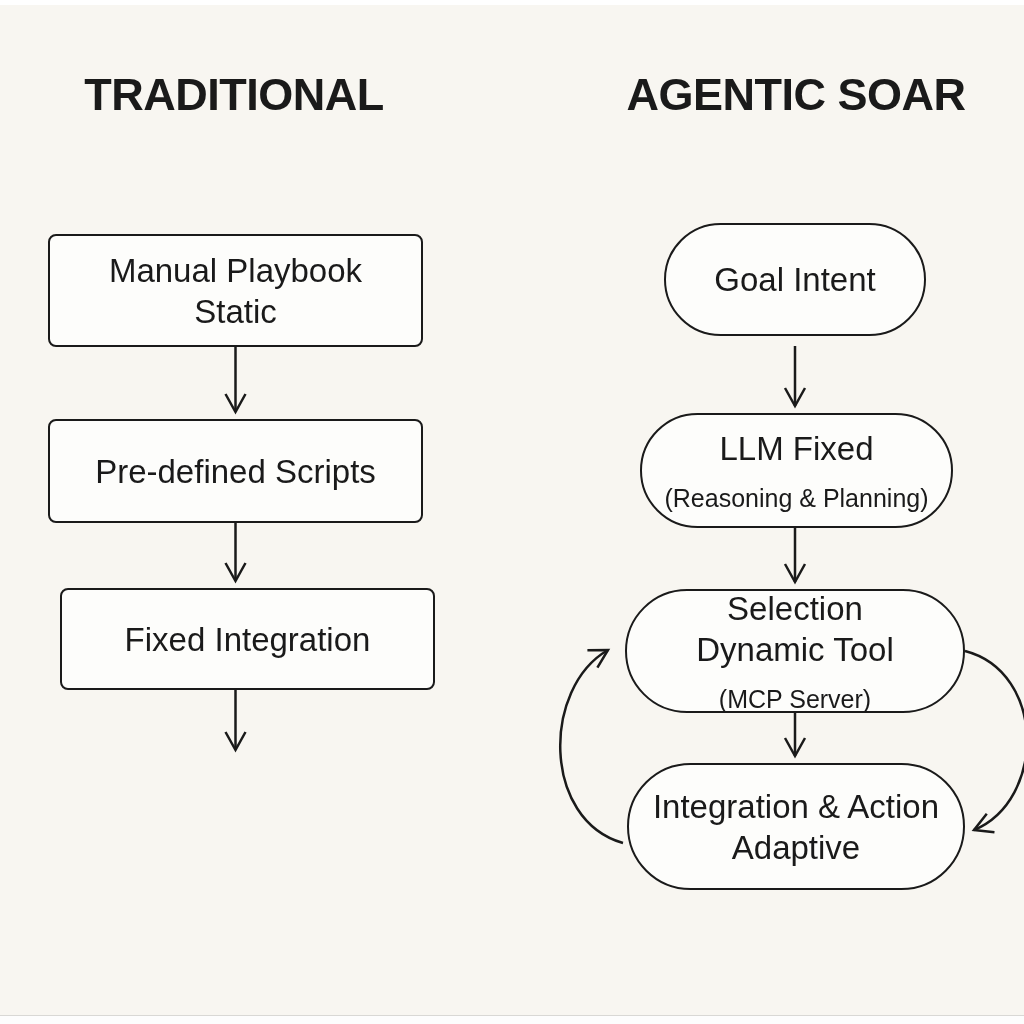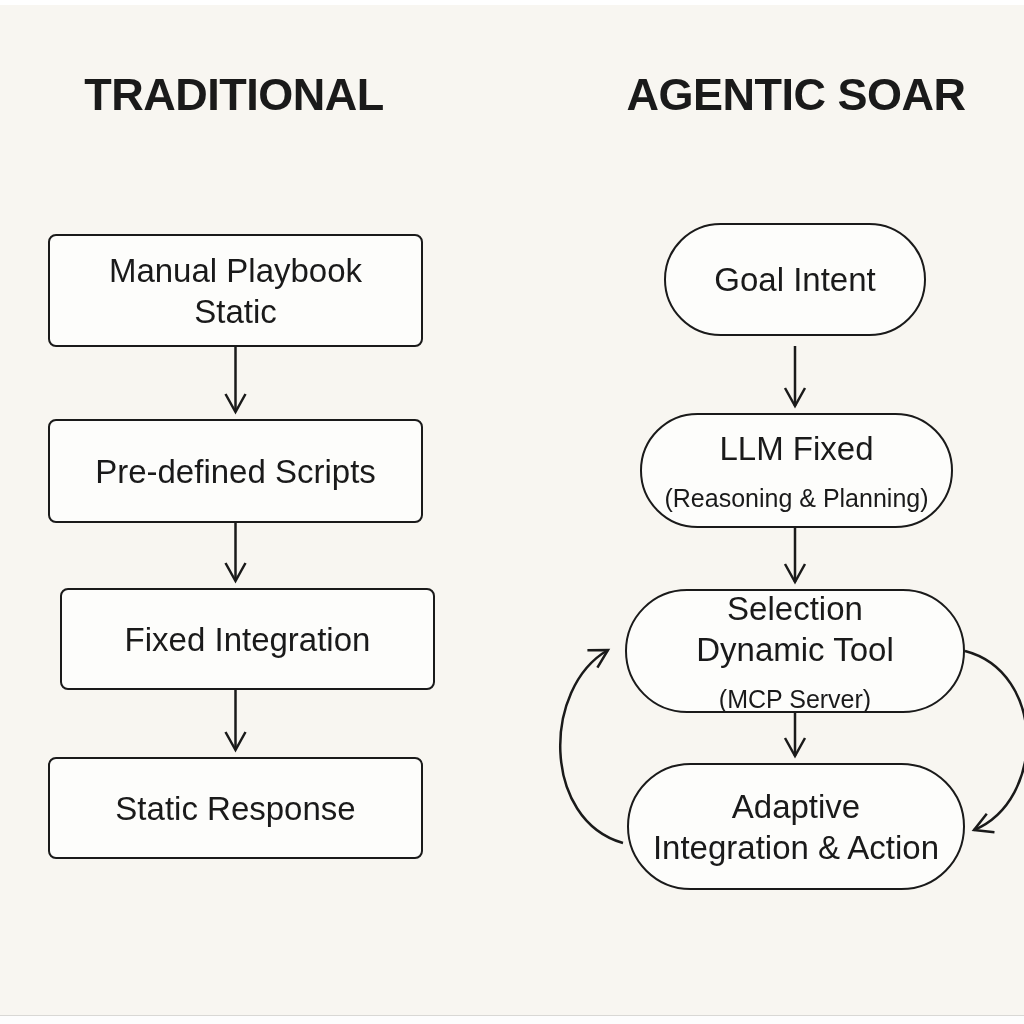--- a/index.html
+++ b/index.html
@@ -124,35 +124,32 @@
   <div class="node rect n-manual">
     <div class="label">Manual Playbook</div>
     <div class="label">Static</div>
   </div>
   <div class="node rect n-scripts">
     <div class="label">Pre-defined Scripts</div>
   </div>
   <div class="node rect n-fixed">
     <div class="label">Fixed Integration</div>
   </div>
-  <div class="node rect n-static">
-    <div class="label">Static Response</div>
-  </div>
 
   <div class="node pill n-goal">
     <div class="label">Goal Intent</div>
   </div>
   <div class="node pill n-llm">
     <div class="label">LLM Fixed</div>
     <div class="sublabel">(Reasoning &amp; Planning)</div>
   </div>
   <div class="node pill n-dynamic">
     <div class="label">Selection</div>
     <div class="label">Dynamic Tool</div>
     <div class="sublabel">(MCP Server)</div>
   </div>
   <div class="node pill n-adaptive">
+    <div class="label">Integration &amp; Action</div>
     <div class="label">Adaptive</div>
-    <div class="label">Integration &amp; Action</div>
   </div>
 
   <div class="edge-strip-bottom"></div>
 </div>
 
 </body></html>

